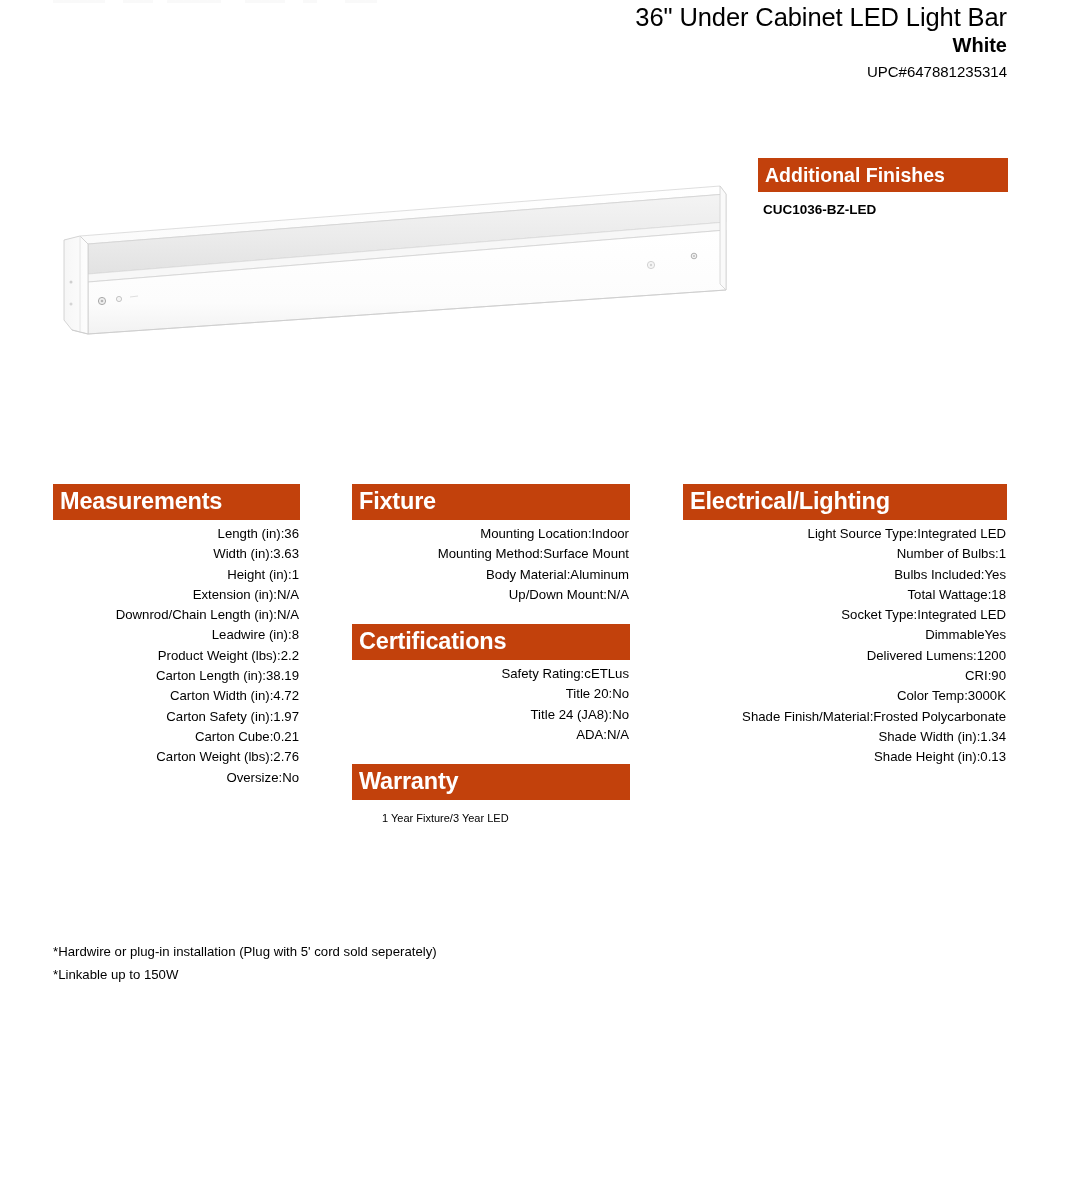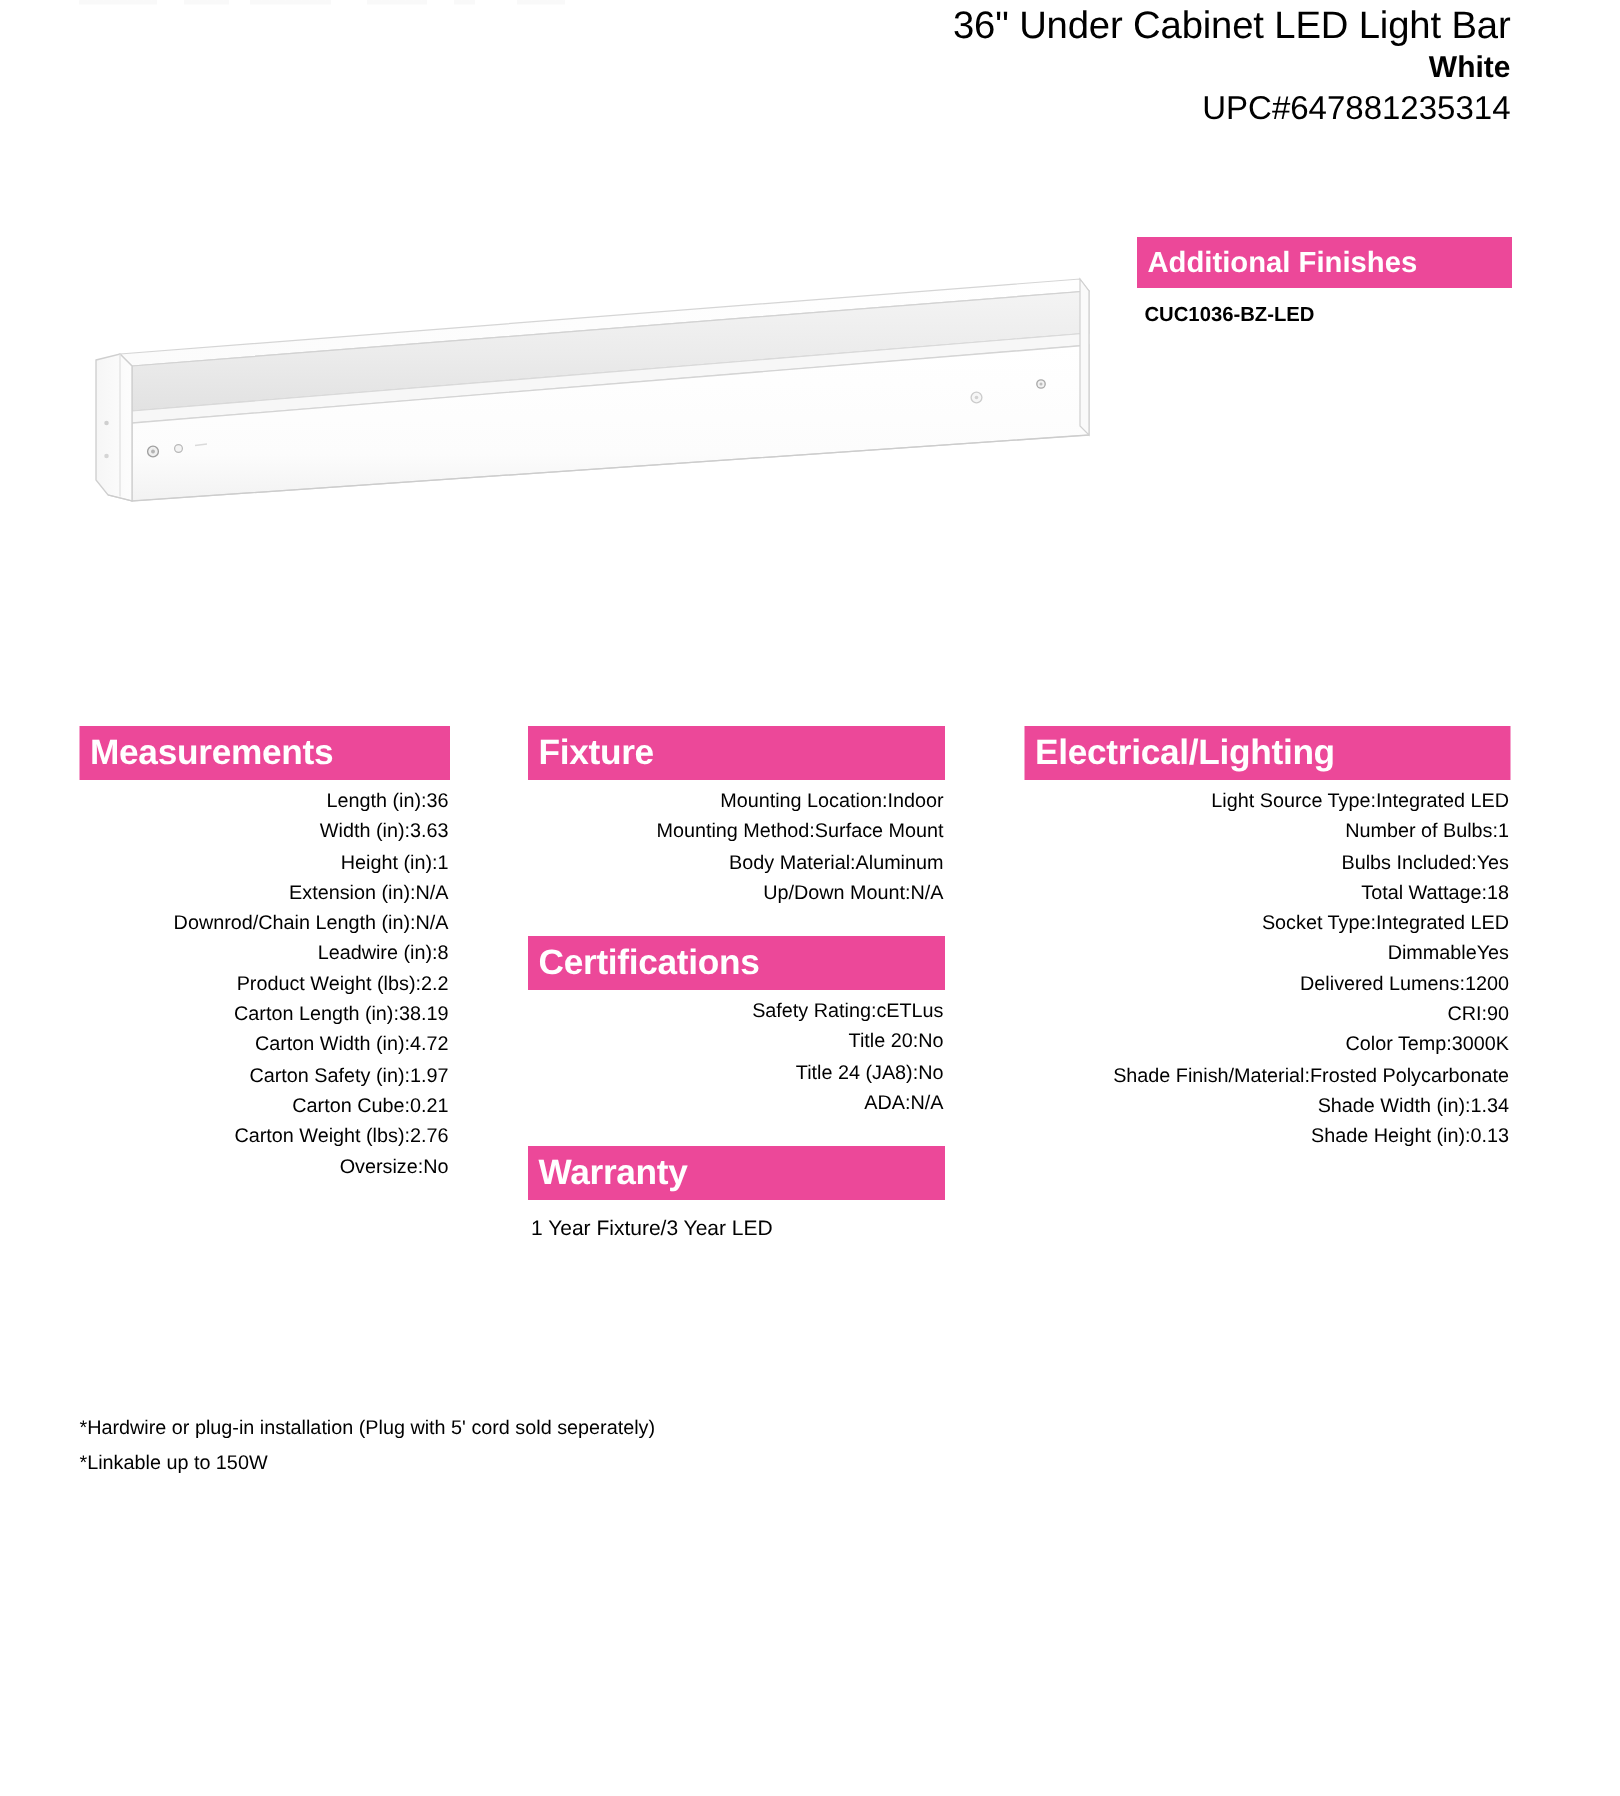--- a/index.html
+++ b/index.html
@@ -46,33 +46,33 @@
     line-height: 30px;
     letter-spacing: -0.1px;
     white-space: nowrap;
   }
   .header .finish {
     font-size: 20px;
     line-height: 27px;
     font-weight: bold;
   }
   .header .upc {
-    font-size: 22px;
+    font-size: 15px;
     line-height: 25px;
   }
 
   
   .finishes-block {
     position: absolute;
     left: 758px;
     top: 158px;
     width: 250px;
   }
   .bar {
-    background: #ec4899;
+    background: #c2410c;
     color: #ffffff;
     font-weight: bold;
     box-sizing: border-box;
   }
   .finishes-block .bar {
     height: 34px;
     line-height: 34px;
     padding-left: 7px;
     font-size: 19.5px;
   }
@@ -115,23 +115,24 @@
     align-items: baseline;
     font-size: 13.2px;
     line-height: 20.3px;
     white-space: nowrap;
   }
   .spec-row .k { padding-left: 2px; }
   .spec-row .v { text-align: right; padding-right: 1px; }
 
   .plain-rows { margin-top: 8px; }
   .plain-row {
-    font-size: 14px;
+    font-size: 11px;
     line-height: 20.3px;
     padding-left: 2px;
+    margin-left: 28px;
   }
 
   
   .footnotes {
     position: absolute;
     left: 53px;
     top: 940px;
     width: 600px;
   }
   .footnote {

